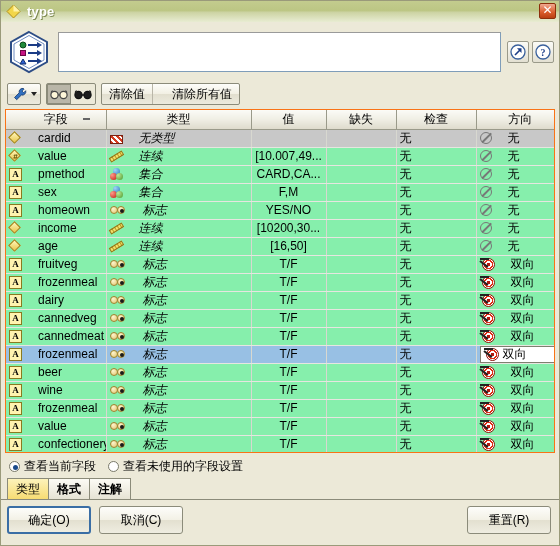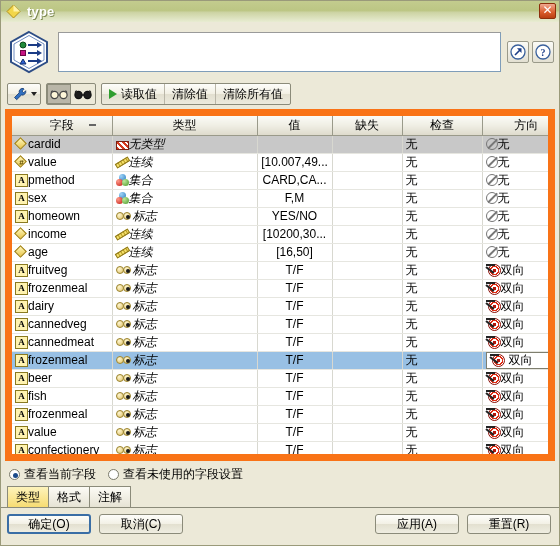--- a/index.html
+++ b/index.html
@@ -90,29 +90,29 @@
     background: #ece9d8; height: 22px; align-items: center;
   }
   .glass-cell { width: 24px; height: 20px; display:flex; align-items:center; justify-content:center; cursor:pointer;}
   .glass-cell.on { background: #b9b6a8; border:1px solid #8b8b7a;}
   .tb-group { display:flex; border:1px solid #8b8b7a; border-radius:2px; background:linear-gradient(to bottom,#fdfdfa 0%,#f2f0e4 48%,#e2dfcf 52%,#eceadd 100%); height:22px; align-items:stretch;}
   .tb-group .tb-g-btn {
     display:flex; align-items:center; justify-content:center;
     padding: 0 7px; cursor:pointer; gap:4px; white-space:nowrap; font-size:12px;
     border-right: 1px solid #b9b6a8;
   }
-  .tb-group .tb-g-btn:last-child { border-right: none; }
+  .tb-group .tb-g-btn:last-child { border-right: none; margin-left: 12px; }
   .play-tri {
     width:0;height:0;border-left:8px solid #2f9e2f;border-top:5px solid transparent;border-bottom:5px solid transparent;
   }
   
   .table-wrap {
     margin: 0 4px;
-    border: 7px solid #f97316;
-    background: #ffffff;
+    border: 1px solid #f97316;
+    background: #86efac;
     flex: 1 1 auto;
     position: relative;
     overflow: hidden;
   }
   table.grid { border-collapse: collapse; width: 100%; table-layout: fixed; }
   table.grid th {
     background: linear-gradient(to bottom,#fbfbf7,#efeee4 50%,#dedbcc 100%);
     border-right: 1px solid #9a9a8a;
     border-bottom: 1px solid #9a9a8a;
     height: 19px; font-weight: normal; font-size: 12px; color:#000;
@@ -127,21 +127,21 @@
   }
   table.grid td:last-child { border-right: none; }
   tr.row-sel td { background: #98c0e4; }
   tr.row-grey td { background: #c8c8c8; }
   td.c-field { text-align: left; }
   td.c-type { text-align: right; font-style: italic; }
   td.c-value { text-align: center; }
   td.c-missing { text-align: center; }
   td.c-check { text-align: left; padding-left: 8px;}
   td.c-dir { text-align: left; padding-left: 6px;}
-  .cellflex { display:flex; align-items:center; gap:0; }
+  .cellflex { display:flex; align-items:center; gap:16px; }
   .sort-mark { position:absolute; right: 16px; top: 8px; width: 7px; height:2px; background:#666;}
   
   .ico { width: 13px; height: 13px; flex: 0 0 auto; display:inline-block; vertical-align:middle;}
   .ico-A {
     width:13px;height:13px;background:#fff3b0;border:1px solid #8a7a20;
     font-size:9px;font-weight:bold;line-height:11px;text-align:center;color:#000;
     font-family:"Liberation Serif", serif;
   }
   .ico-diamond { position:relative;width:13px;height:13px;}
   .ico-diamond i {
@@ -232,33 +232,33 @@
   .rdot.on::after{content:"";position:absolute;left:2.5px;top:2.5px;width:5px;height:5px;border-radius:50%;background:#1a4a8a;}
   .tabsbar {
     display:flex; align-items:flex-end; gap:0;
     padding: 0 0 0 6px; background:#ece9d8;
     border-bottom: 1px solid #8b8b7a; height: 21px;
   }
   .tab {
     border:1px solid #8b8b7a; border-bottom:none;
     background: linear-gradient(to bottom,#fcfbf5,#e6e3d4);
     padding: 2px 8px 2px 8px; font-size:12px; cursor:pointer;
-    margin-right: -1px; height: 21px; line-height:16px;
+    margin-right: -1px; height: 21px; line-height:16px;font-weight:bold;
   }
   .tab.active {
     background: linear-gradient(to bottom,#fdf3bb,#f7dc73);
     font-weight: normal;
   }
   .buttonbar {
     display:flex; align-items:center; justify-content:space-between;
     padding: 6px 8px 6px 6px; background:#ece9d8;
   }
   .bb-left, .bb-right { display:flex; gap: 8px; }
   .btn {
-    min-width: 84px; height: 20px;
+    min-width: 84px; height: 28px;
     border: 1px solid #8b8b7a; border-radius: 3px;
     background: linear-gradient(to bottom,#fdfdfa 0%,#f3f1e6 48%,#e3e0d0 52%,#efede1 100%);
     font-size: 12px; cursor: pointer;
     display:flex;align-items:center;justify-content:center;
   }
   .btn.default { border: 2px solid #3a6ea5; }
   .bottom-strip { height: 5px; background: #ece9d8; }
 </style>
 </head>
 <body>
@@ -336,24 +336,20 @@
           <circle cx="4.5" cy="6" r="3.6" fill="#1d1d1d" stroke="#111" stroke-width="1.2"></circle>
           <circle cx="13.5" cy="6" r="3.6" fill="#1d1d1d" stroke="#111" stroke-width="1.2"></circle>
           <path d="M8.1 6 H9.9" stroke="#111" stroke-width="1.4"></path>
           <path d="M1 3.5 L2.5 1.5 M17 3.5 L15.5 1.5" stroke="#111" stroke-width="1.2"></path>
         </svg>
       </div>
     </div>
 
     <div class="tb-group">
       <div class="tb-g-btn">
-        <span class="play-tri"></span>
-        <span>读取值</span>
-      </div>
-      <div class="tb-g-btn">
         <span>清除值</span>
       </div>
       <div class="tb-g-btn">
         <span>清除所有值</span>
       </div>
     </div>
   </div>
 
   <div class="table-wrap">
     <table class="grid">
@@ -766,21 +762,21 @@
                   <span class="a"></span>
                 </span>
                 <span>双向</span>
               </span>
             </td>
           </tr>
           <tr>
             <td class="c-field">
               <span class="cellflex">
                 <span class="ico ico-A">A</span>
-                <span>fish</span>
+                <span>wine</span>
               </span>
             </td>
             <td class="c-type">
               <span class="cellflex">
                 <span class="ico-flag">
                   <b class="f1"></b>
                   <b class="f2"></b>
                 </span>
                 <span>标志</span>
               </span>
@@ -914,21 +910,18 @@
     <div class="bb-left">
       <div class="btn default">
         <span>确定(O)</span>
       </div>
       <div class="btn">
         <span>取消(C)</span>
       </div>
     </div>
     <div class="bb-right">
       <div class="btn">
-        <span>应用(A)</span>
-      </div>
-      <div class="btn">
         <span>重置(R)</span>
       </div>
     </div>
   </div>
   <div class="bottom-strip"></div>
 </div>
 
 </body></html>

